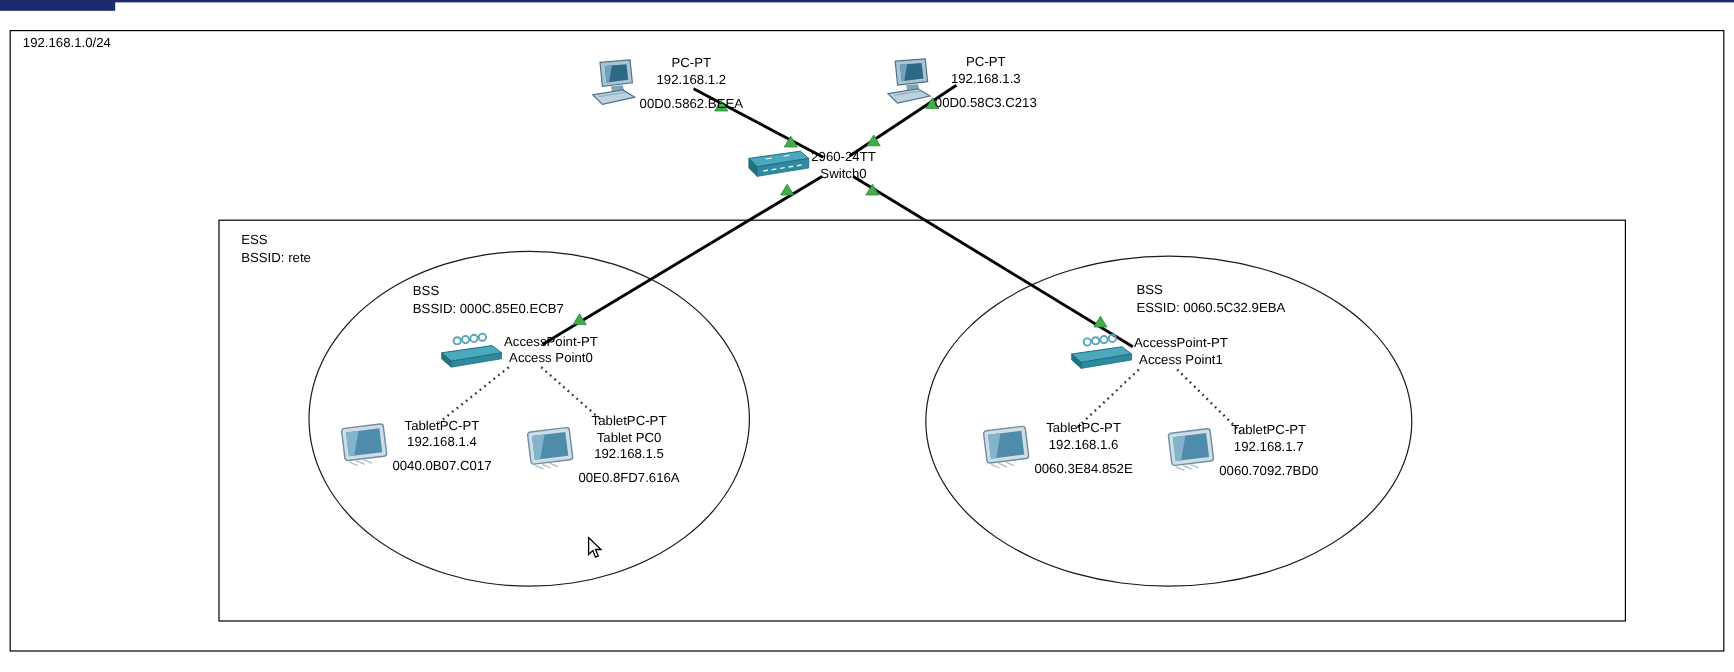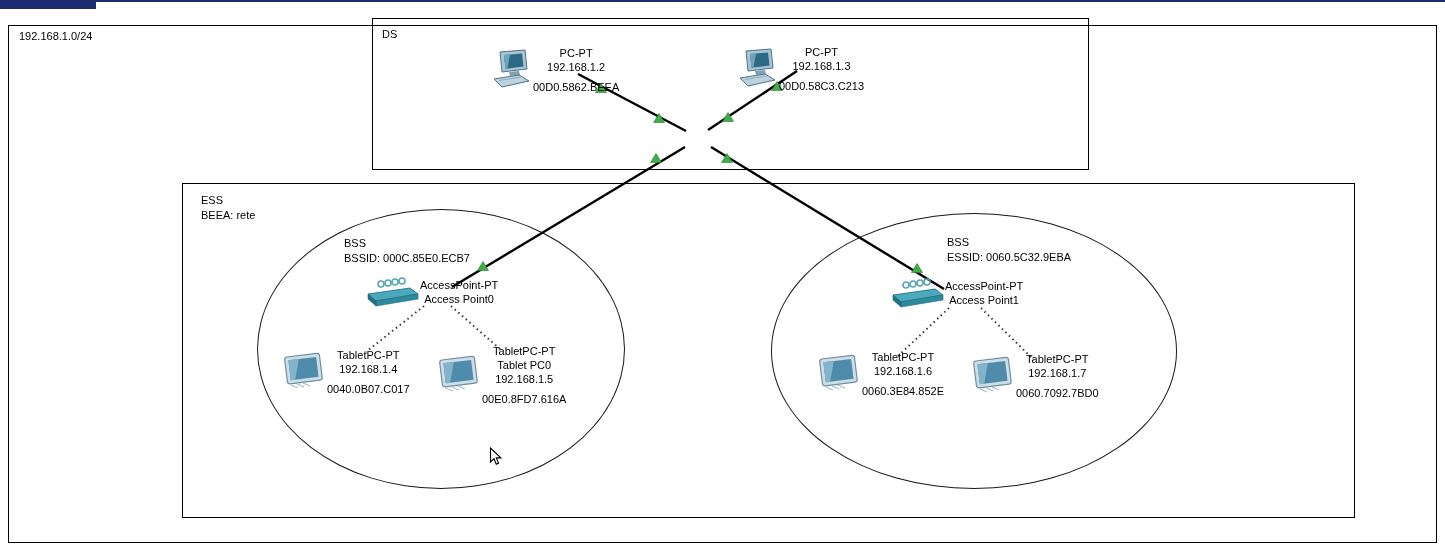--- a/index.html
+++ b/index.html
@@ -32,28 +32,25 @@
 
 <div class="canvas">
 
   <div class="top-strip"></div>
   <div class="top-strip-left"></div>
 
   <div class="box" style="left:8px; top:25px; width:1429px; height:518px;">
     <span class="box-label" style="left:10px; top:4px;">192.168.1.0/24</span>
   </div>
 
-  <div class="box" style="left:372px; top:18px; width:717px; height:152px;">
-    <span class="box-label" style="left:9px; top:9px;">DS</span>
-  </div>
 
   <div class="box" style="left:182px; top:183px; width:1173px; height:335px;">
     <div class="label-stack" style="left:18px; top:9px;">
       <div>ESS</div>
-      <div>BEEA: rete</div>
+      <div>BSSID: rete</div>
     </div>
   </div>
 
   <div class="ellipse" style="left:257px; top:209px; width:368px; height:280px;"></div>
   <div class="ellipse" style="left:771px; top:213px; width:406px; height:276px;"></div>
 
   <div class="label-stack" style="left:344px; top:236px;">
     <div>BSS</div>
     <div>BSSID: 000C.85E0.ECB7</div>
   </div>
@@ -108,20 +105,42 @@
       <polygon points="3,30 28,26 38,32 11,38" fill="#bcd2de" stroke="#4f7385" stroke-width="1"></polygon>
       <line x1="8" y1="31.5" x2="30" y2="28" stroke="#8fafc0" stroke-width="1"></line>
     </svg>
     <div class="labels">
       <div>PC-PT</div>
       <div>192.168.1.3</div>
       <div class="gap">00D0.58C3.C213</div>
     </div>
   </div>
 
+  <div class="device" style="left:622px; top:122px;">
+    <svg width="54" height="28" viewBox="0 0 54 28">
+      <polygon points="2,9 45,3 52,9 9,16" fill="#4aa9bd" stroke="#1e6a7c" stroke-width="0.8"></polygon>
+      <polygon points="2,9 9,16 9,24 2,17" fill="#23707f" stroke="#1e6a7c" stroke-width="0.6"></polygon>
+      <polygon points="9,16 52,9 52,17 9,24" fill="#2f8a9e" stroke="#1e6a7c" stroke-width="0.6"></polygon>
+      <g stroke="#d8eef3" stroke-width="1.2">
+        <line x1="14" y1="19.5" x2="18" y2="18.9"></line>
+        <line x1="21" y1="18.4" x2="25" y2="17.8"></line>
+        <line x1="28" y1="17.3" x2="32" y2="16.7"></line>
+        <line x1="35" y1="16.2" x2="39" y2="15.6"></line>
+        <line x1="42" y1="15.1" x2="46" y2="14.5"></line>
+      </g>
+      <g stroke="#eaf6f8" stroke-width="1" fill="none">
+        <path d="M16,9.5 l5,-0.8"></path>
+        <path d="M31,7.2 l5,-0.8"></path>
+      </g>
+    </svg>
+    <div class="labels">
+      <div>2960-24TT</div>
+      <div>Switch0</div>
+    </div>
+  </div>
 
   <div class="device" style="left:366px; top:275px;">
     <svg width="54" height="32" viewBox="0 0 54 32">
       <g fill="none" stroke="#57a5b8" stroke-width="1.6">
         <circle cx="15" cy="9" r="3"></circle>
           <circle cx="22" cy="8" r="3"></circle>
           <circle cx="29" cy="7" r="3"></circle>
           <circle cx="36" cy="6" r="3"></circle>
       </g>
       <polygon points="2,19 44,13 52,19 10,26" fill="#4aa9bd" stroke="#1e6a7c" stroke-width="0.8"></polygon>

